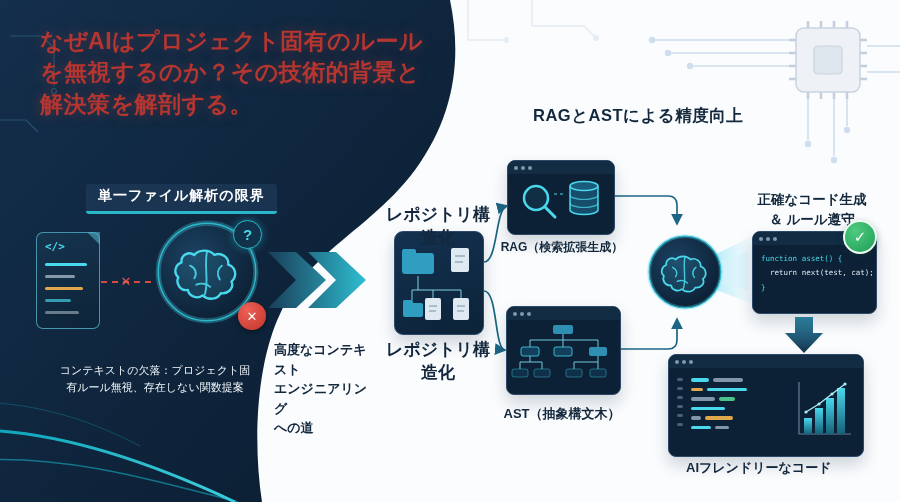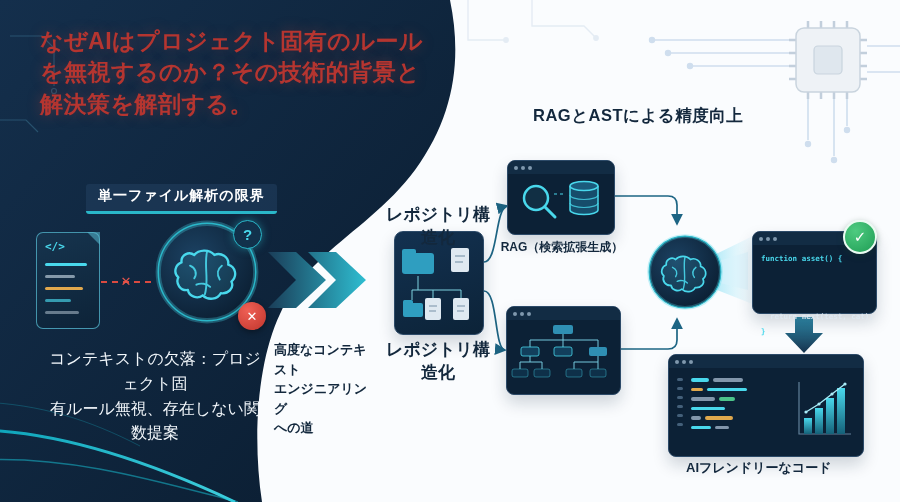--- a/index.html
+++ b/index.html
@@ -28,22 +28,22 @@
   .brain1{left:154px;top:219px;width:106px;height:106px;}
   .brain2{left:646px;top:233px;width:78px;height:78px;}
   .brain svg{display:block;width:100%;height:100%;}
 
   .badge{position:absolute;z-index:3;border-radius:50%;display:flex;align-items:center;justify-content:center;font-weight:700;}
   .q-badge{left:233px;top:220px;width:27px;height:27px;background:#12314b;border:1.5px solid #2ab7c9;
         color:#49d8ec;font-size:15px;box-shadow:0 0 8px rgba(42,183,201,.5);}
   .x-badge{left:238px;top:302px;width:28px;height:28px;background:radial-gradient(circle at 35% 30%,#ef6055,#c0352c);
         color:#fff;font-size:13px;box-shadow:0 2px 6px rgba(0,0,0,.4);}
 
-  .left-caption{position:absolute;left:44px;top:347px;width:222px;z-index:2;color:#f2f7fb;
-        font-size:16px;line-height:1.55;text-align:center;}
+  .left-caption{position:absolute;left:44px;top:362px;width:222px;z-index:2;color:#f2f7fb;
+        font-size:11px;line-height:1.55;text-align:center;}
   .bridge-caption{position:absolute;left:274px;top:340px;width:100px;z-index:2;color:#13283d;
         font-size:13px;font-weight:700;line-height:1.5;text-align:left;}
 
   .repo-panel{position:absolute;left:394px;top:231px;width:88px;height:102px;z-index:2;
         background:linear-gradient(160deg,#133150,#0c2338);border:1px solid #2c4a68;border-radius:9px;
         box-shadow:0 8px 16px rgba(13,34,55,.18);}
   .repo-label{position:absolute;width:110px;z-index:2;color:#13283d;font-size:17px;font-weight:700;text-align:center;}
   .repo-label.top{left:383px;top:203px;}
   .repo-label.bottom{left:383px;top:338px;}
 
@@ -58,22 +58,22 @@
   .rag-label{left:494px;top:239px;width:136px;font-size:12px;}
   .ast-label{left:494px;top:405px;width:136px;font-size:13px;}
 
   .section-title{position:absolute;left:533px;top:105px;z-index:2;font-size:16.5px;font-weight:800;
         color:#13283d;letter-spacing:.5px;}
   .accurate-label{position:absolute;left:748px;top:190px;width:128px;z-index:2;text-align:center;
         font-weight:700;font-size:13.5px;color:#13283d;line-height:1.45;}
 
   .code-window1{left:752px;top:231px;width:123px;height:81px;}
   .code-area{padding:7px 8px 0;font-family:"DejaVu Sans Mono",monospace;font-size:7.5px;line-height:1.9;}
-  .code-line{white-space:pre;font-weight:bold;}
-  .c-teal{color:#49d8ec;} .c-light{color:#dfe9f2;margin-top:44px;}
+  .code-line{white-space:pre;}
+  .c-teal{color:#49d8ec;} .c-light{color:#dfe9f2;}
   .check-badge{left:843px;top:220px;width:30px;height:30px;z-index:4;
         background:radial-gradient(circle at 35% 30%,#4ecb80,#1f9d55);border:2px solid #eafbf1;
         color:#fff;font-size:15px;box-shadow:0 2px 6px rgba(20,60,40,.35);}
 
   .code-window2{left:668px;top:354px;width:194px;height:101px;}
   .cw2-body{display:flex;padding:8px 8px 4px;gap:7px;}
   .gutter{width:7px;display:flex;flex-direction:column;gap:6px;padding-top:2px;}
   .gutter i{height:3px;width:6px;background:#44607a;border-radius:2px;display:block;}
   .code-bars{flex:1;display:flex;flex-direction:column;gap:6px;padding-top:2px;}
   .cbar-row{display:flex;gap:4px;}
@@ -329,29 +329,34 @@
       <rect x="46" y="5" width="20" height="9" rx="2" fill="#2f8fb3"></rect>
       <rect x="14" y="27" width="18" height="9" rx="2" fill="#123f5c" stroke="#49d8ec" stroke-width="0.8"></rect>
       <rect x="47" y="27" width="18" height="9" rx="2" fill="#123f5c" stroke="#49d8ec" stroke-width="0.8"></rect>
       <rect x="82" y="27" width="18" height="9" rx="2" fill="#2f8fb3"></rect>
       <rect x="5" y="49" width="16" height="8" rx="2" fill="#0e3049" stroke="rgba(73,216,236,0.5)" stroke-width="0.8"></rect>
       <rect x="27" y="49" width="16" height="8" rx="2" fill="#0e3049" stroke="rgba(73,216,236,0.5)" stroke-width="0.8"></rect>
       <rect x="59" y="49" width="16" height="8" rx="2" fill="#0e3049" stroke="rgba(73,216,236,0.5)" stroke-width="0.8"></rect>
       <rect x="83" y="49" width="16" height="8" rx="2" fill="#0e3049" stroke="rgba(73,216,236,0.5)" stroke-width="0.8"></rect>
     </svg>
   </div>
+  <div class="node-label ast-label">AST（抽象構文木）</div>
 
   <div class="section-title">RAGとASTによる精度向上</div>
 
   <div class="brain brain2">
     <svg viewBox="0 0 100 100">
         <use href="#brainSym"></use>
       </svg>
   </div>
 
+  <div class="accurate-label">
+    <div>正確なコード生成</div>
+    <div>＆ ルール遵守</div>
+  </div>
 
   <div class="window code-window1">
     <div class="winbar">
       <i class="dot"></i>
       <i class="dot"></i>
       <i class="dot"></i>
     </div>
     <div class="code-area">
       <div class="code-line c-teal">function asset() {</div>
       <div class="code-line c-light">  return next(test, cat);</div>

